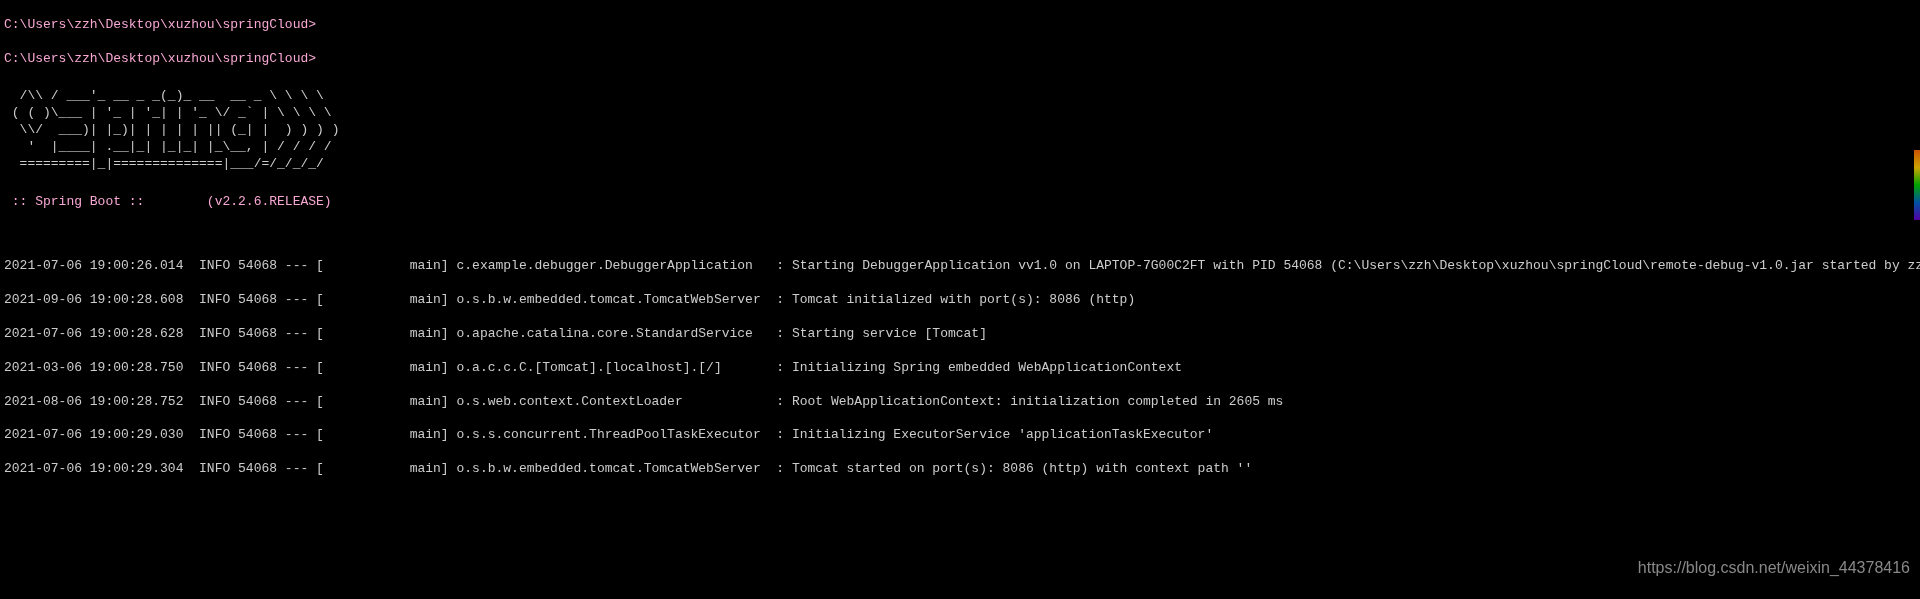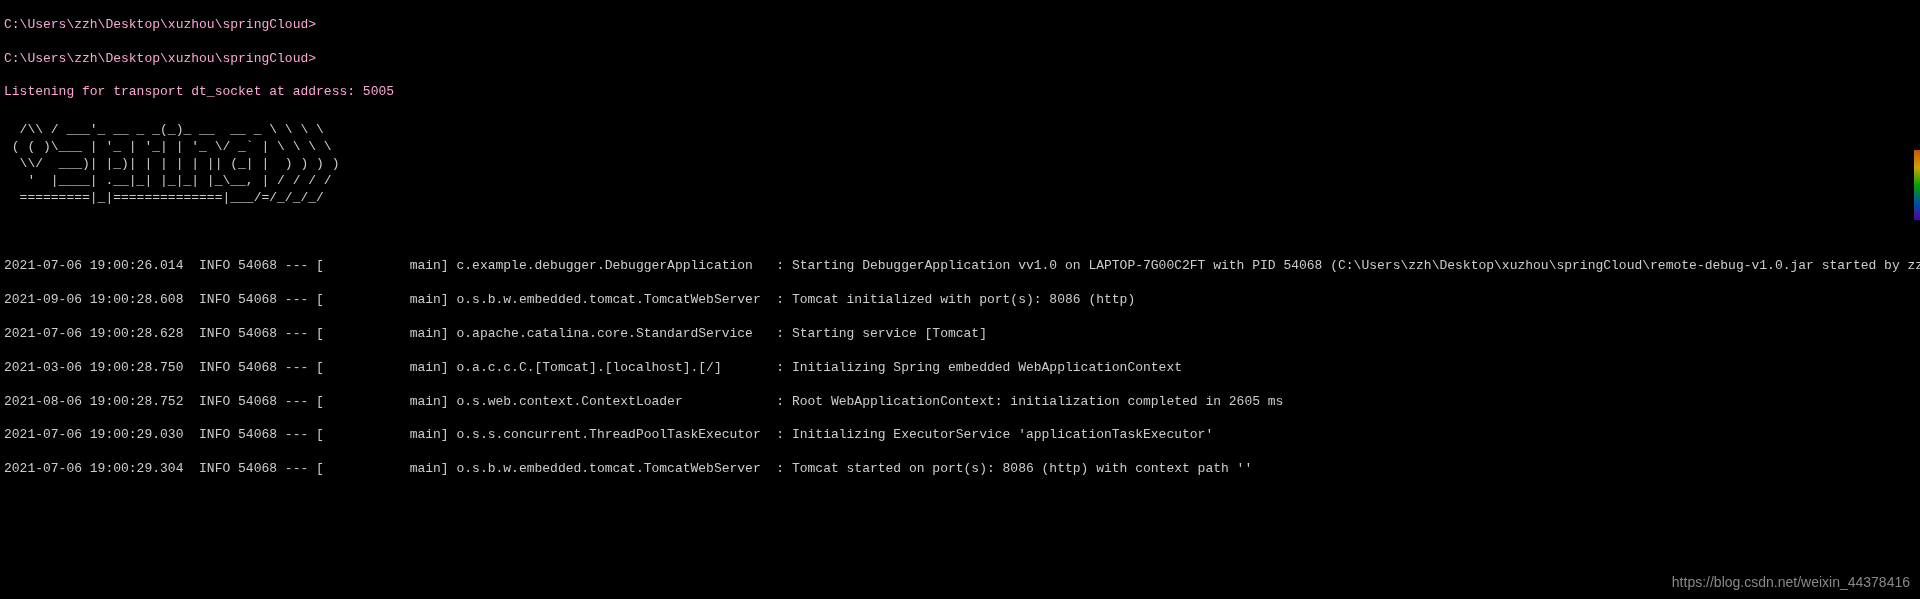--- a/index.html
+++ b/index.html
@@ -17,47 +17,47 @@
   .terminal {
     padding: 0 4px;
     white-space: pre;
   }
   .prompt-line { color: #f9a8d4; }
   .ascii-banner { color: #ccc; margin: 4px 0; }
   .log-line { color: #ccc; }
   .watermark {
     position: absolute;
     right: 10px;
-    bottom: 8px;
+    bottom: 20px;
     color: #888;
-    font-size: 14px;
+    font-size: 16px;
     font-family: Arial, sans-serif;
   }
   .scroll-indicator {
     position: absolute;
     right: 0;
     top: 150px;
     width: 6px;
     height: 70px;
     background: linear-gradient(to bottom, #f60, #fc0, #0c0, #06c, #60c);
     opacity: 0.8;
   }
 </style>
 </head>
 <body>
 
 <div class="terminal">
 <div class="prompt-line">C:\Users\zzh\Desktop\xuzhou\springCloud&gt;</div>
 <div class="prompt-line">C:\Users\zzh\Desktop\xuzhou\springCloud&gt;</div>
-<div class="prompt-line">Listening for transport dt_socket at address: 5005</div>
 <div class="ascii-banner">  /\\ / ___'_ __ _ _(_)_ __  __ _ \ \ \ \
  ( ( )\___ | '_ | '_| | '_ \/ _` | \ \ \ \
   \\/  ___)| |_)| | | | | || (_| |  ) ) ) )
    '  |____| .__|_| |_|_| |_\__, | / / / /
   =========|_|==============|___/=/_/_/_/</div>
+<div class="prompt-line"> :: Spring Boot ::        (v2.2.6.RELEASE)</div>
 <div style="height:14px"></div>
 <div class="log-line">2021-07-06 19:00:26.014  INFO 54068 --- [           main] c.example.debugger.DebuggerApplication   : Starting DebuggerApplication vv1.0 on LAPTOP-7G00C2FT with PID 54068 (C:\Users\zzh\Desktop\xuzhou\springCloud\remote-debug-v1.0.jar started by zzh in C:\Users\zzh\Desktop\xuzhou\springCloud)</div>
 <div class="log-line">2021-09-06 19:00:28.608  INFO 54068 --- [           main] o.s.b.w.embedded.tomcat.TomcatWebServer  : Tomcat initialized with port(s): 8086 (http)</div>
 <div class="log-line">2021-07-06 19:00:28.628  INFO 54068 --- [           main] o.apache.catalina.core.StandardService   : Starting service [Tomcat]</div>
 <div class="log-line">2021-03-06 19:00:28.750  INFO 54068 --- [           main] o.a.c.c.C.[Tomcat].[localhost].[/]       : Initializing Spring embedded WebApplicationContext</div>
 <div class="log-line">2021-08-06 19:00:28.752  INFO 54068 --- [           main] o.s.web.context.ContextLoader            : Root WebApplicationContext: initialization completed in 2605 ms</div>
 <div class="log-line">2021-07-06 19:00:29.030  INFO 54068 --- [           main] o.s.s.concurrent.ThreadPoolTaskExecutor  : Initializing ExecutorService 'applicationTaskExecutor'</div>
 <div class="log-line">2021-07-06 19:00:29.304  INFO 54068 --- [           main] o.s.b.w.embedded.tomcat.TomcatWebServer  : Tomcat started on port(s): 8086 (http) with context path ''</div>
 
 

